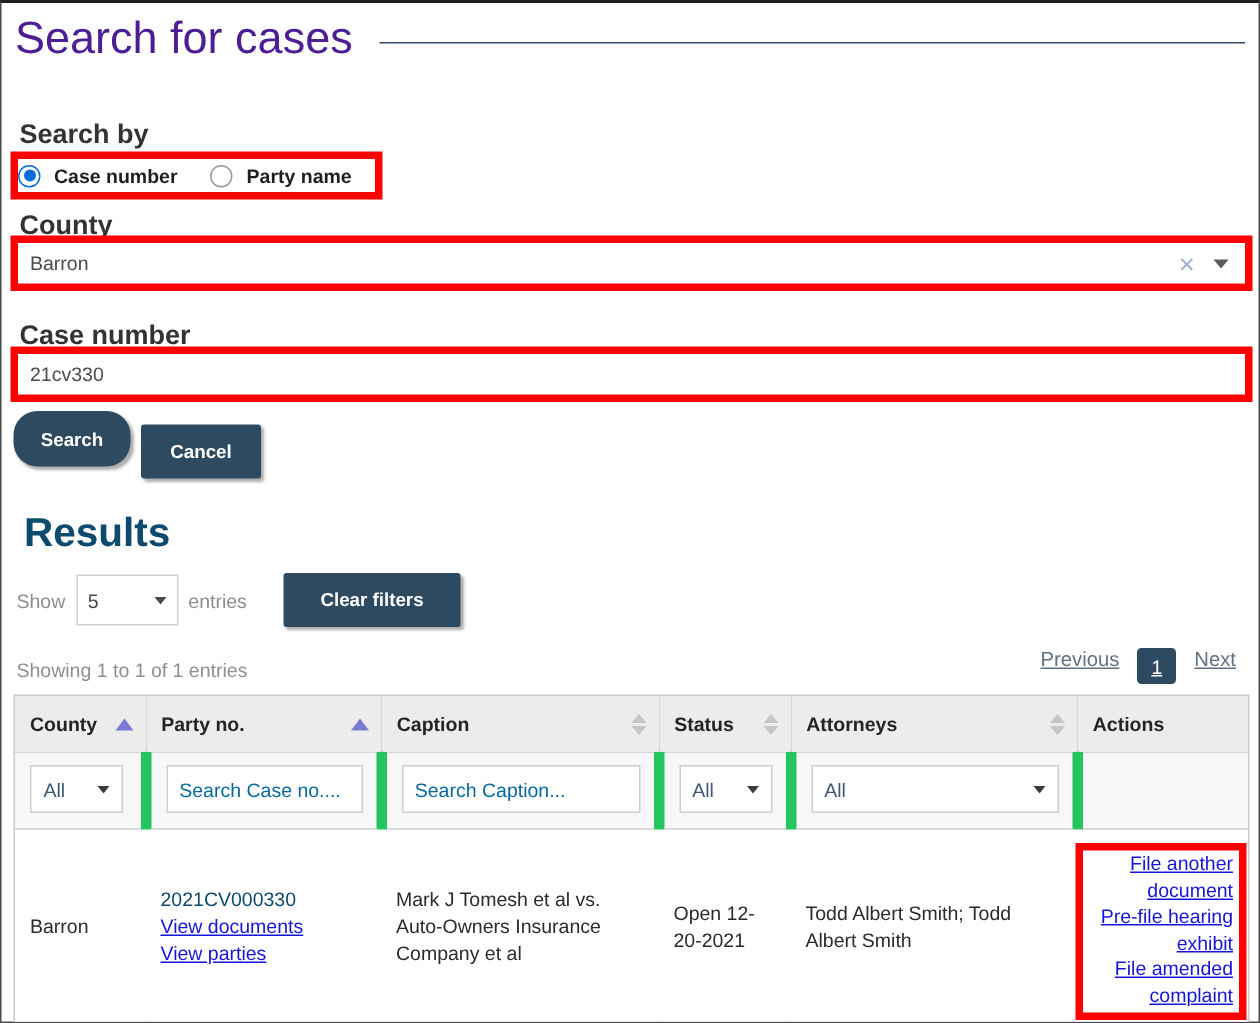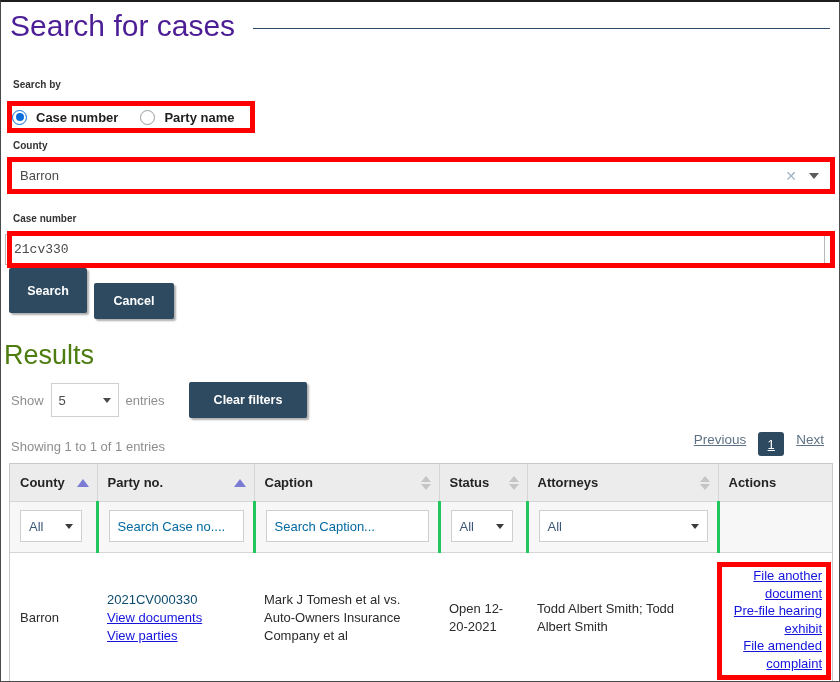--- a/index.html
+++ b/index.html
@@ -43,21 +43,21 @@
     flex: 1 1 auto;
     height: 1px;
     background: #2e4a66;
     margin-left: 18px;
     margin-right: 2px;
     margin-top: 4px;
   }
 
   
   .label {
-    font-size: 10px;
+    font-size: 18px;
     font-weight: bold;
     color: #333333;
     position: absolute;
   }
   #lbl-search-by { left: 12px; top: 77px; }
   #lbl-county    { left: 12px; top: 138px; }
   #lbl-case-no   { left: 12px; top: 211px; }
 
   .redbox {
     position: absolute;
@@ -110,21 +110,21 @@
     background: #ffffff;
     border: 1px solid #b8b8b8;
     height: 31px;
     display: flex;
     align-items: center;
     font-size: 13px;
     color: #4a4a4a;
     padding: 0 8px;
   }
   #fld-county { left: 10px; top: 158px; width: 820px; }
-  #fld-case   { left: 4px; top: 232px; width: 820px; font-family: Liberation Mono, monospace; }
+  #fld-case   { left: 10px; top: 232px; width: 820px; }
   .field .val { flex: 1 1 auto; white-space: nowrap; }
   .sel-clear {
     color: #9fb4c6;
     font-size: 14px;
     margin-right: 12px;
     cursor: pointer;
     line-height: 1;
   }
   .sel-caret {
     width: 0; height: 0;
@@ -141,31 +141,31 @@
     color: #ffffff;
     font-size: 12.5px;
     font-weight: bold;
     border: none;
     border-radius: 2px;
     box-shadow: 2px 2px 2px rgba(0,0,0,0.32);
     display: flex; align-items: center; justify-content: center;
     cursor: pointer;
     font-family: "Liberation Sans", sans-serif;
   }
-  #btn-search  { left: 8px;  top: 266px; width: 78px; height: 45px; }
+  #btn-search  { left: 8px;  top: 272px; width: 78px; height: 37px; border-radius: 16px; }
   #btn-cancel  { left: 93px; top: 281px; width: 80px; height: 36px; }
   #btn-clear   { left: 188px; top: 380px; width: 118px; height: 36px; }
 
   
   .results-title {
     position: absolute;
-    left: 3px; top: 337px;
+    left: 15px; top: 337px;
     font-size: 27px;
-    font-weight: 400;
-    color: #4d7c0f;
+    font-weight: 700;
+    color: #0c4a6e;
     line-height: 32px;
   }
   .show-row {
     position: absolute;
     left: 10px; top: 381px;
     display: flex; align-items: center;
     font-size: 13px; color: #8e8e8e;
   }
   .show-select {
     margin: 0 7px;
@@ -258,21 +258,21 @@
     display: block;
     width: 0; height: 0;
     border-left: 5px solid transparent;
     border-right: 5px solid transparent;
   }
   .sort-both i.up { border-bottom: 6px solid #c5c5c5; margin-bottom: 2px; }
   .sort-both i.down { border-top: 6px solid #c5c5c5; }
 
   table.results tbody.filters td {
     background: #f7f7f7;
-    border-right: 3px solid #22c55e;
+    border-right: 7px solid #22c55e;
     border-bottom: 1px solid #d6d6d6;
     padding: 8px 9px 10px 10px;
     vertical-align: middle;
     height: 44px;
   }
   table.results tbody.filters td:last-child { border-right: none; }
   .f-select {
     height: 32px;
     border: 1px solid #cfcfcf;
     background: #fff;

